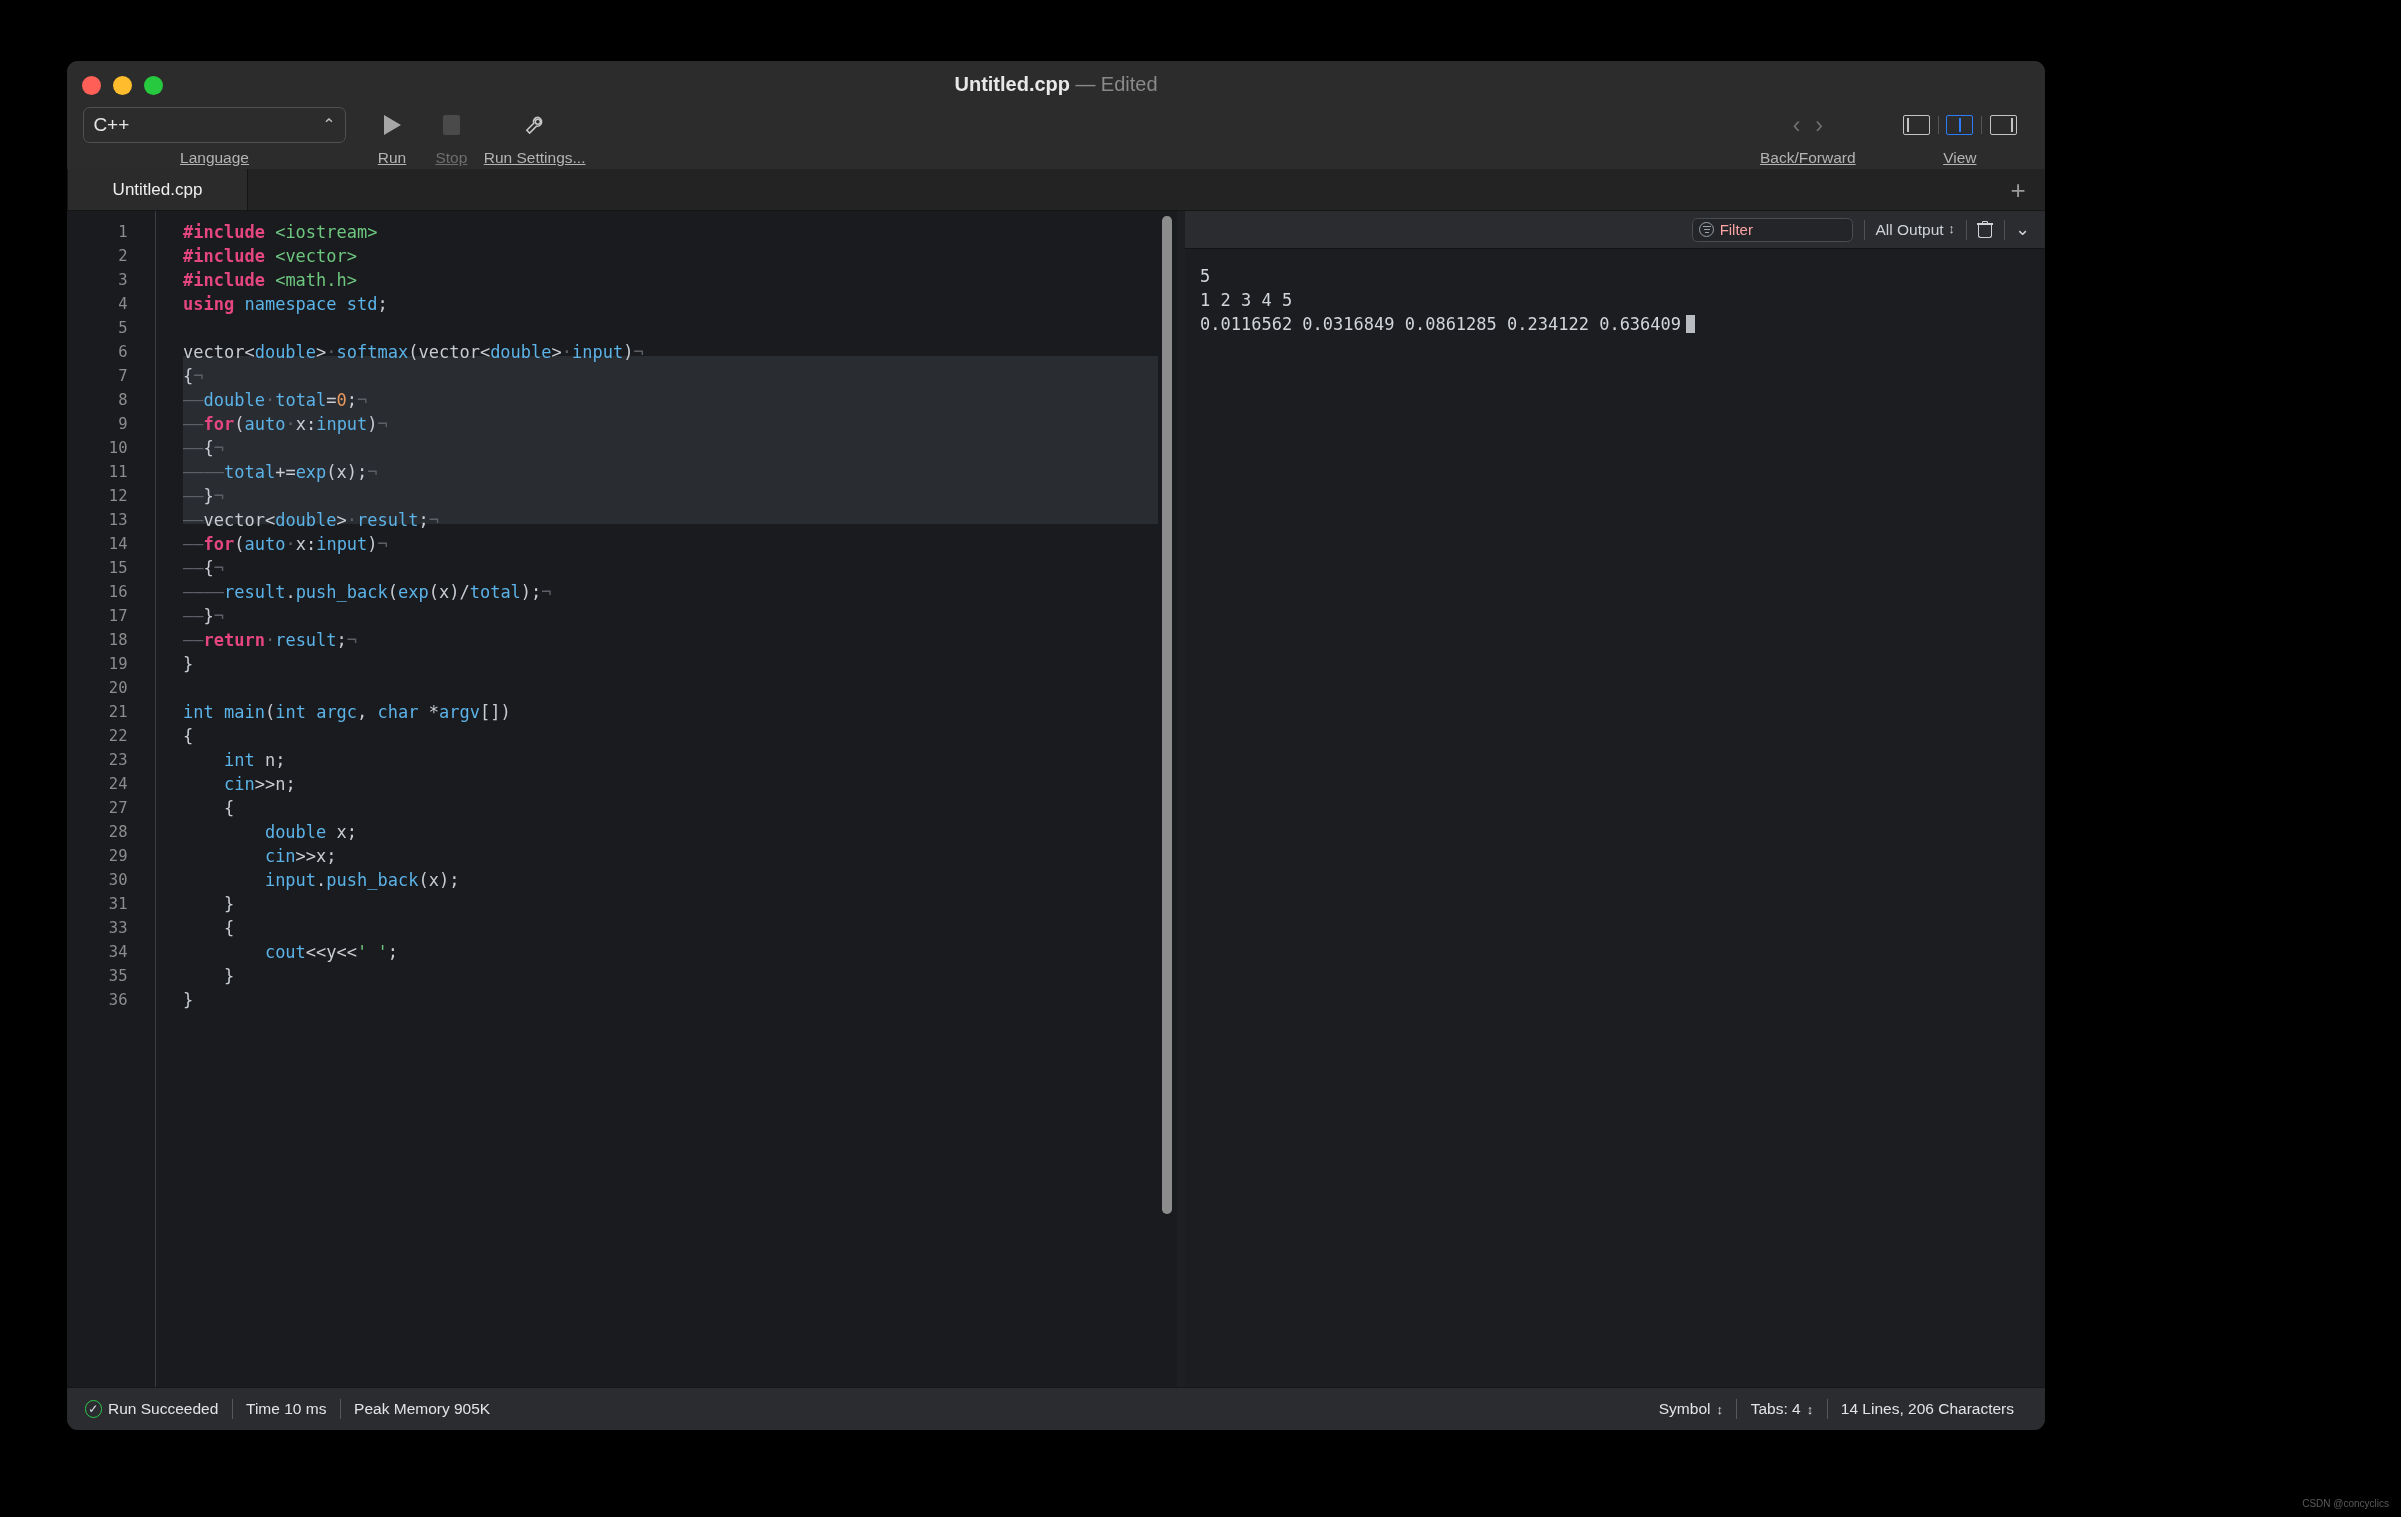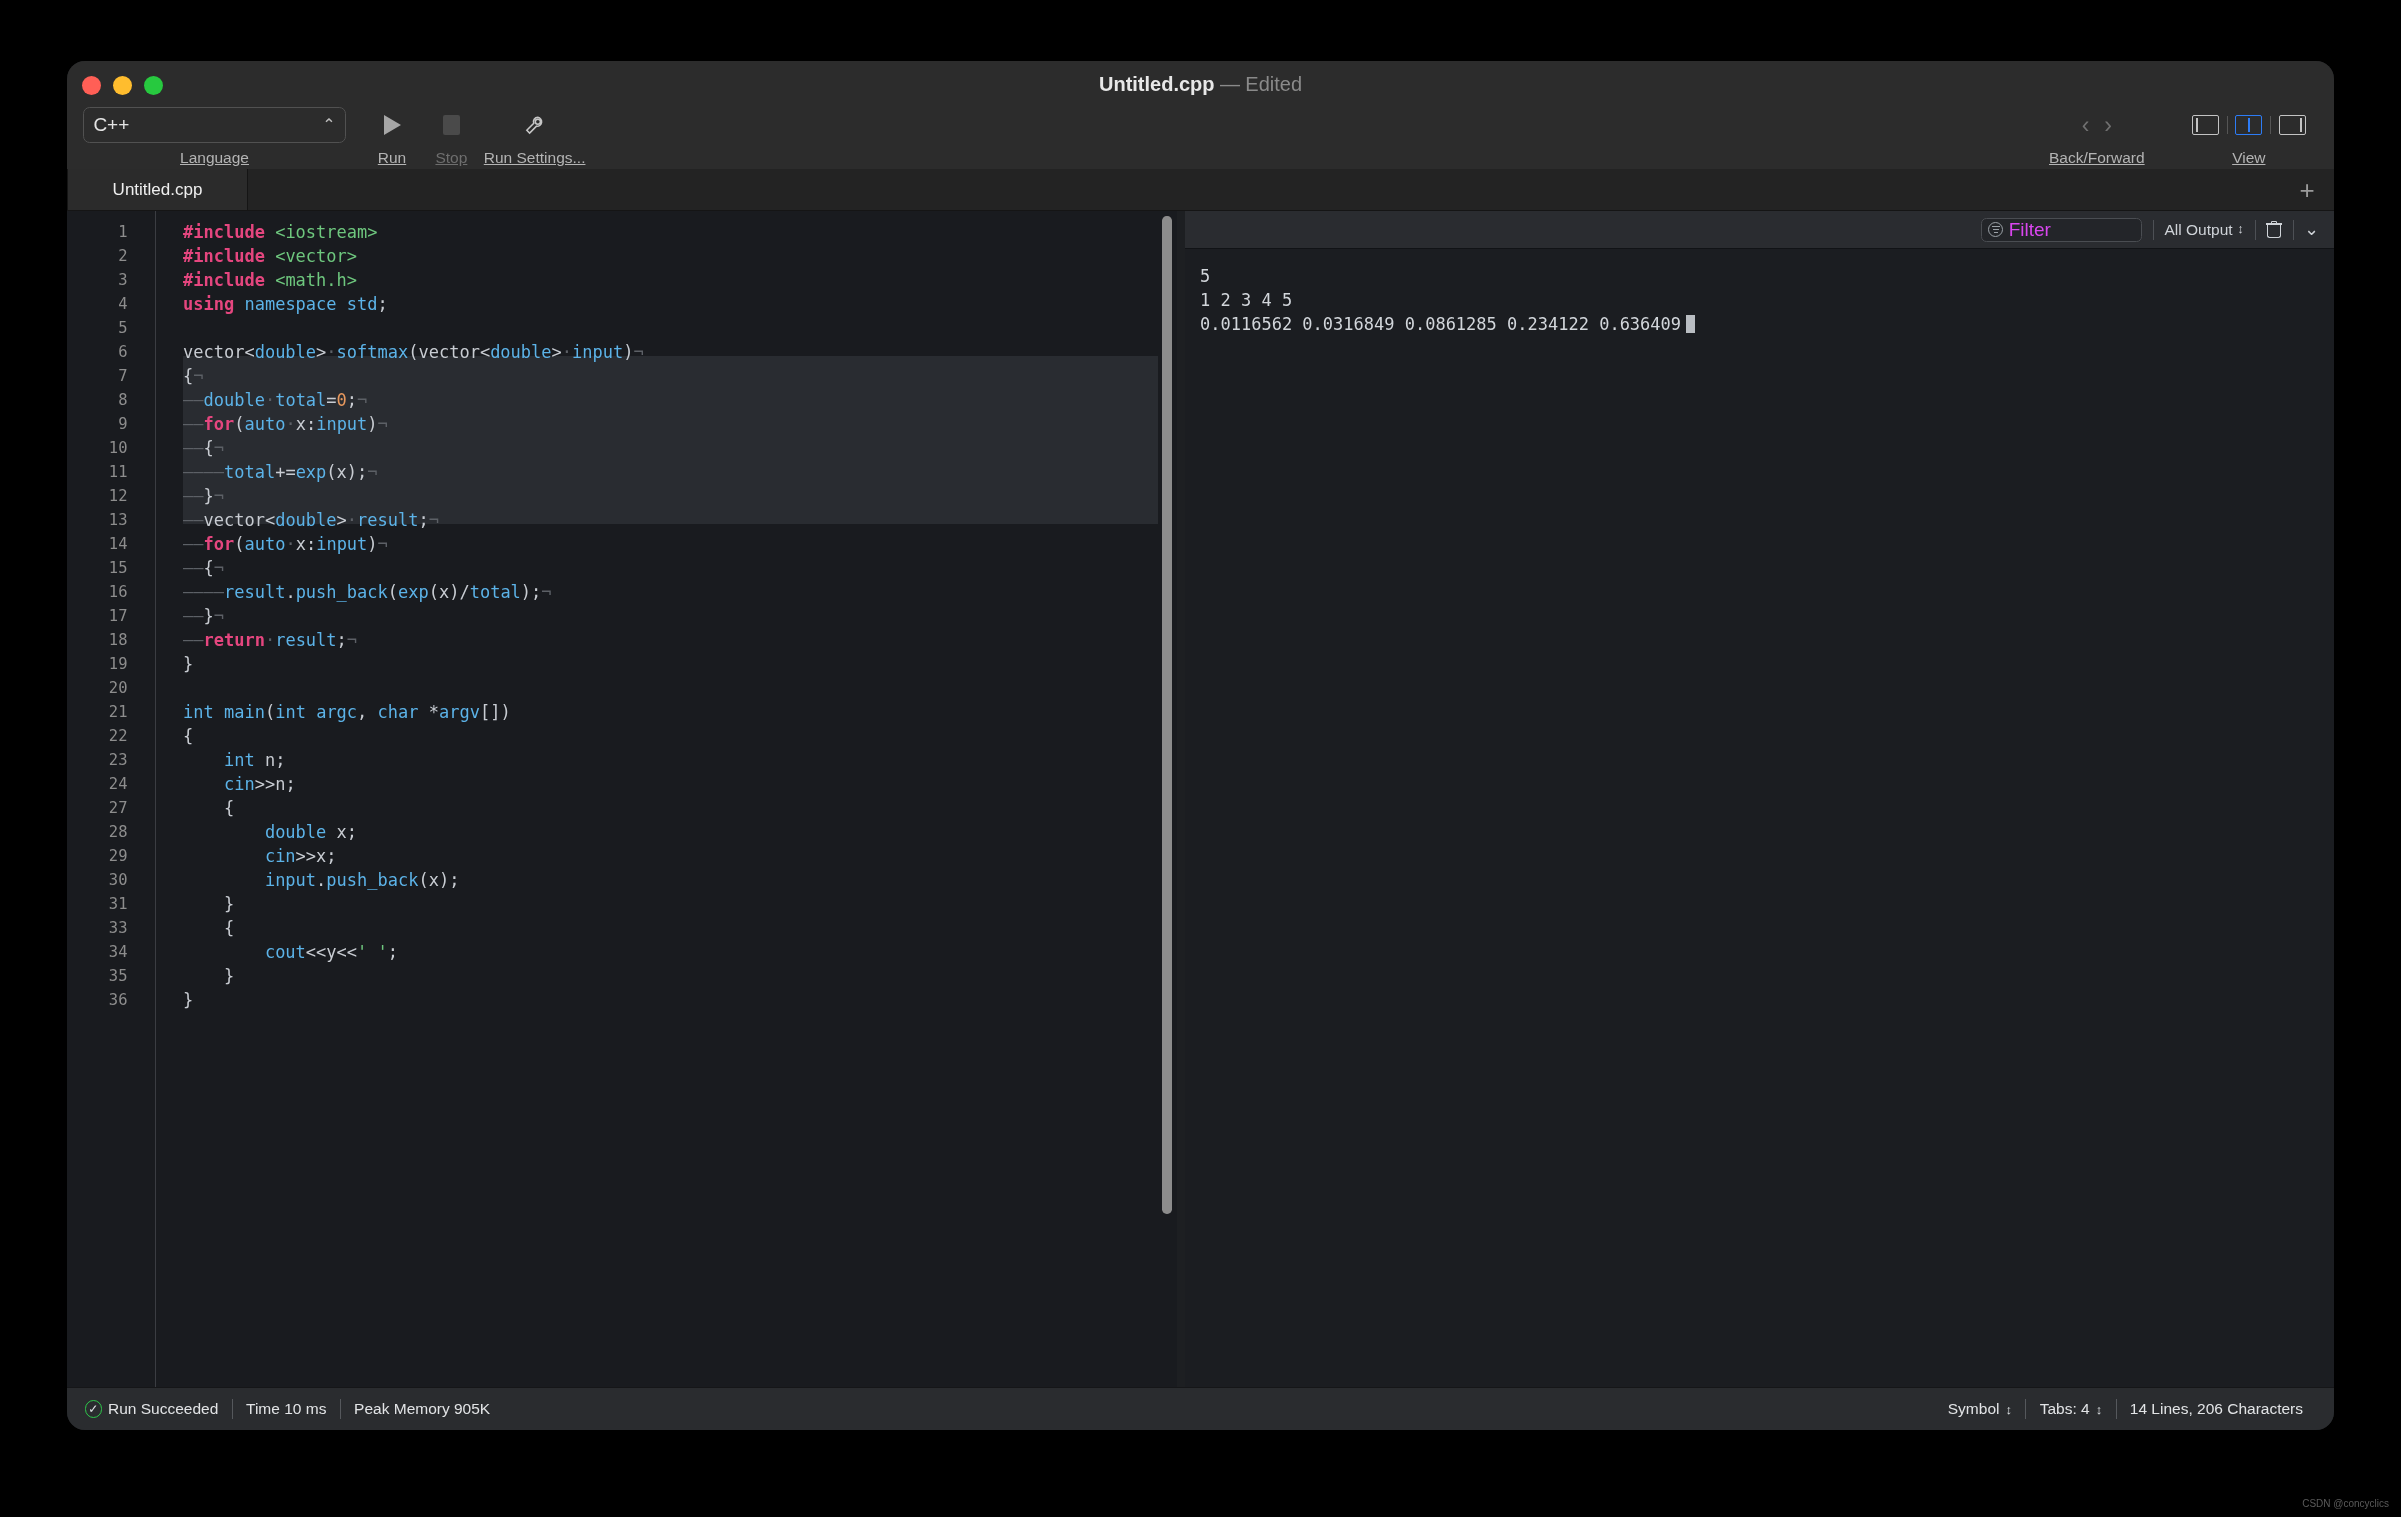--- a/index.html
+++ b/index.html
@@ -7,23 +7,23 @@
     width: 2401px; height: 1518px;
     background: #000000;
     font-family: "Liberation Sans", sans-serif;
     overflow: hidden;
   }
 
   
   .window {
     position: absolute;
     left: 67px; top: 61px;
-    width: 2267px; height: 1369px;
+    width: 1978px; height: 1369px;
     background: #1d1f22;
-    border-radius: 18px;
+    border-radius: 11px;
     overflow: hidden;
     box-shadow: 0 4px 27px rgba(0,0,0,.8);
     display: flex; flex-direction: column;
   }
 
   
   .toolbar {
     position: relative;
     height: 108px;
     background: #2c2c2c;
@@ -201,21 +201,21 @@
     display: flex; align-items: center; padding-left: 6px; gap: 5.4px;
   }
   .filter-icon {
     width: 15px; height: 15px; border: 1.1px solid #9aa0a6; border-radius: 50%;
     display: flex; flex-direction: column; align-items: center; justify-content: center; gap: 1.6px;
   }
   .filter-icon i { display: block; background: #9aa0a6; height: 1.1px; }
   .filter-icon i:nth-child(1) { width: 8px; }
   .filter-icon i:nth-child(2) { width: 6px; }
   .filter-icon i:nth-child(3) { width: 4px; }
-  .filter-ph { color: #d946ef; font-size: 19px; }
+  .filter-ph { color: #fca5a5; font-size: 15px; }
   .cbar-sep { width: 0.7px; height: 20px; background: #4d5055; margin: 0 10.8px; }
   .cbar-item { color: #cfd3d8; font-size: 15.5px; display: flex; gap: 4.7px; }
   .cbar-item .chev2 { font-size: 13px; color: #cfd3d8; }
   .trash {
     width: 16px; height: 17.5px; position: relative;
   }
   .trash::before {
     content: ""; position: absolute; left: 1.3px; top: 4px; right: 1.3px; bottom: 0;
     border: 1.2px solid #cfd3d8; border-top: none;
     border-radius: 0 0 2.7px 2.7px;

